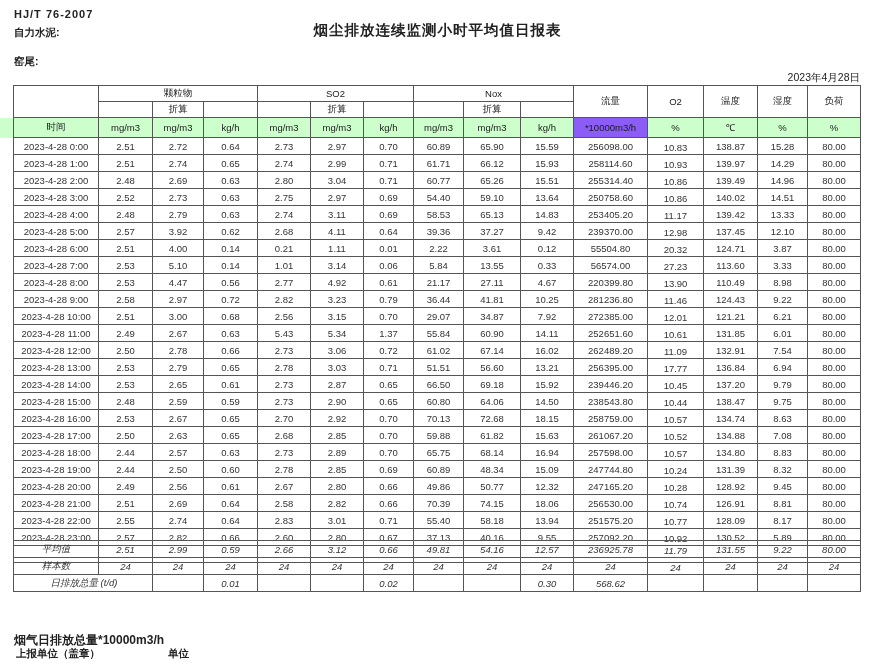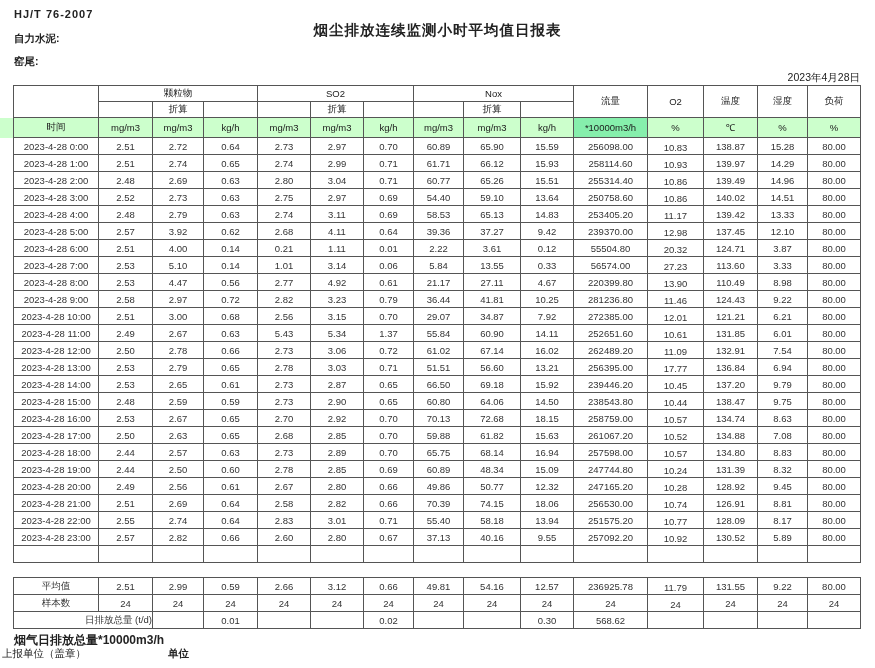--- a/index.html
+++ b/index.html
@@ -2,38 +2,38 @@
 <html><head>
 <meta charset="utf-8">
 <style>
   html,body { margin:0; padding:0; }
   body {
     width:875px; height:668px; background:#ffffff; position:relative;
     font-family:"Liberation Sans", sans-serif; color:#222; overflow:hidden;
   }
   .std { position:absolute; left:14px; top:8px; font-size:11px; font-weight:bold; letter-spacing:1px; }
   .title { position:absolute; left:0; top:21px; width:100%; text-align:center; font-size:14.5px; font-weight:bold; letter-spacing:1px; }
-  .company { position:absolute; left:14px; top:32px; font-size:10.5px; font-weight:bold; }
+  .company { position:absolute; left:14px; top:26px; font-size:10.5px; font-weight:bold; }
   .location { position:absolute; left:14px; top:55px; font-size:10.5px; font-weight:bold; }
   .date { position:absolute; right:15px; top:71px; font-size:10.5px; }
   .green-strip { position:absolute; left:0; top:118px; width:13px; height:20px; }
 
   .main-table-wrap { position:absolute; left:13px; top:85px; }
-  .summary-table-wrap { position:absolute; left:13px; top:577px; }
+  .summary-table-wrap { position:absolute; left:13px; top:540px;font-style:italic; }
   table { border-collapse:collapse; table-layout:fixed; width:847px; font-size:9.5px; }
   th, td {
     border:1px solid #555; padding:0; height:15px; text-align:center;
     font-weight:normal; white-space:nowrap; overflow:hidden; color:#333;
   }
   thead th { color:#1a1a1a; }
   thead tr.units th { height:19px; }
   td.o2 { vertical-align:bottom; line-height:10px; padding-bottom:1px; }
-  td.left-label { text-align:right; padding-left:2px;margin-top:36px; }
+  td.left-label { text-align:center; padding-left:2px;margin-top:36px; }
   .footer-note { position:absolute; left:14px; top:632px; font-size:12px; font-weight:bold; }
-  .footer-line { position:absolute; left:2px; top:647px; font-size:10.5px; font-weight:normal; }
+  .footer-line { position:absolute; left:16px; top:647px; font-size:10.5px; font-weight:bold; }
   .footer-unit { position:absolute; left:168px; top:647px; font-size:10.5px; font-weight:bold; }
 </style>
 </head>
 <body>
 
 <div class="std">HJ/T  76-2007</div>
 <div class="title">烟尘排放连续监测小时平均值日报表</div>
 <div class="company">自力水泥:</div>
 <div class="location">窑尾:</div>
 <div class="date">2023年4月28日</div>
@@ -85,21 +85,21 @@
         <th style="background: rgb(204, 255, 204);">时间</th>
         <th style="background: rgb(204, 255, 204);">mg/m3</th>
         <th style="background: rgb(204, 255, 204);">mg/m3</th>
         <th style="background: rgb(204, 255, 204);">kg/h</th>
         <th style="background: rgb(204, 255, 204);">mg/m3</th>
         <th style="background: rgb(204, 255, 204);">mg/m3</th>
         <th style="background: rgb(204, 255, 204);">kg/h</th>
         <th style="background: rgb(204, 255, 204);">mg/m3</th>
         <th style="background: rgb(204, 255, 204);">mg/m3</th>
         <th style="background: rgb(204, 255, 204);">kg/h</th>
-        <th style="background: #86efac;">*10000m3/h</th>
+        <th style="background: #8b5cf6;">*10000m3/h</th>
         <th style="background: rgb(204, 255, 204);">%</th>
         <th style="background: rgb(204, 255, 204);">℃</th>
         <th style="background: rgb(204, 255, 204);">%</th>
         <th style="background: rgb(204, 255, 204);">%</th>
       </tr>
     </thead>
     <tbody id="main-body">
         <tr>
           <td>2023-4-28 0:00</td>
           <td>2.51</td>

